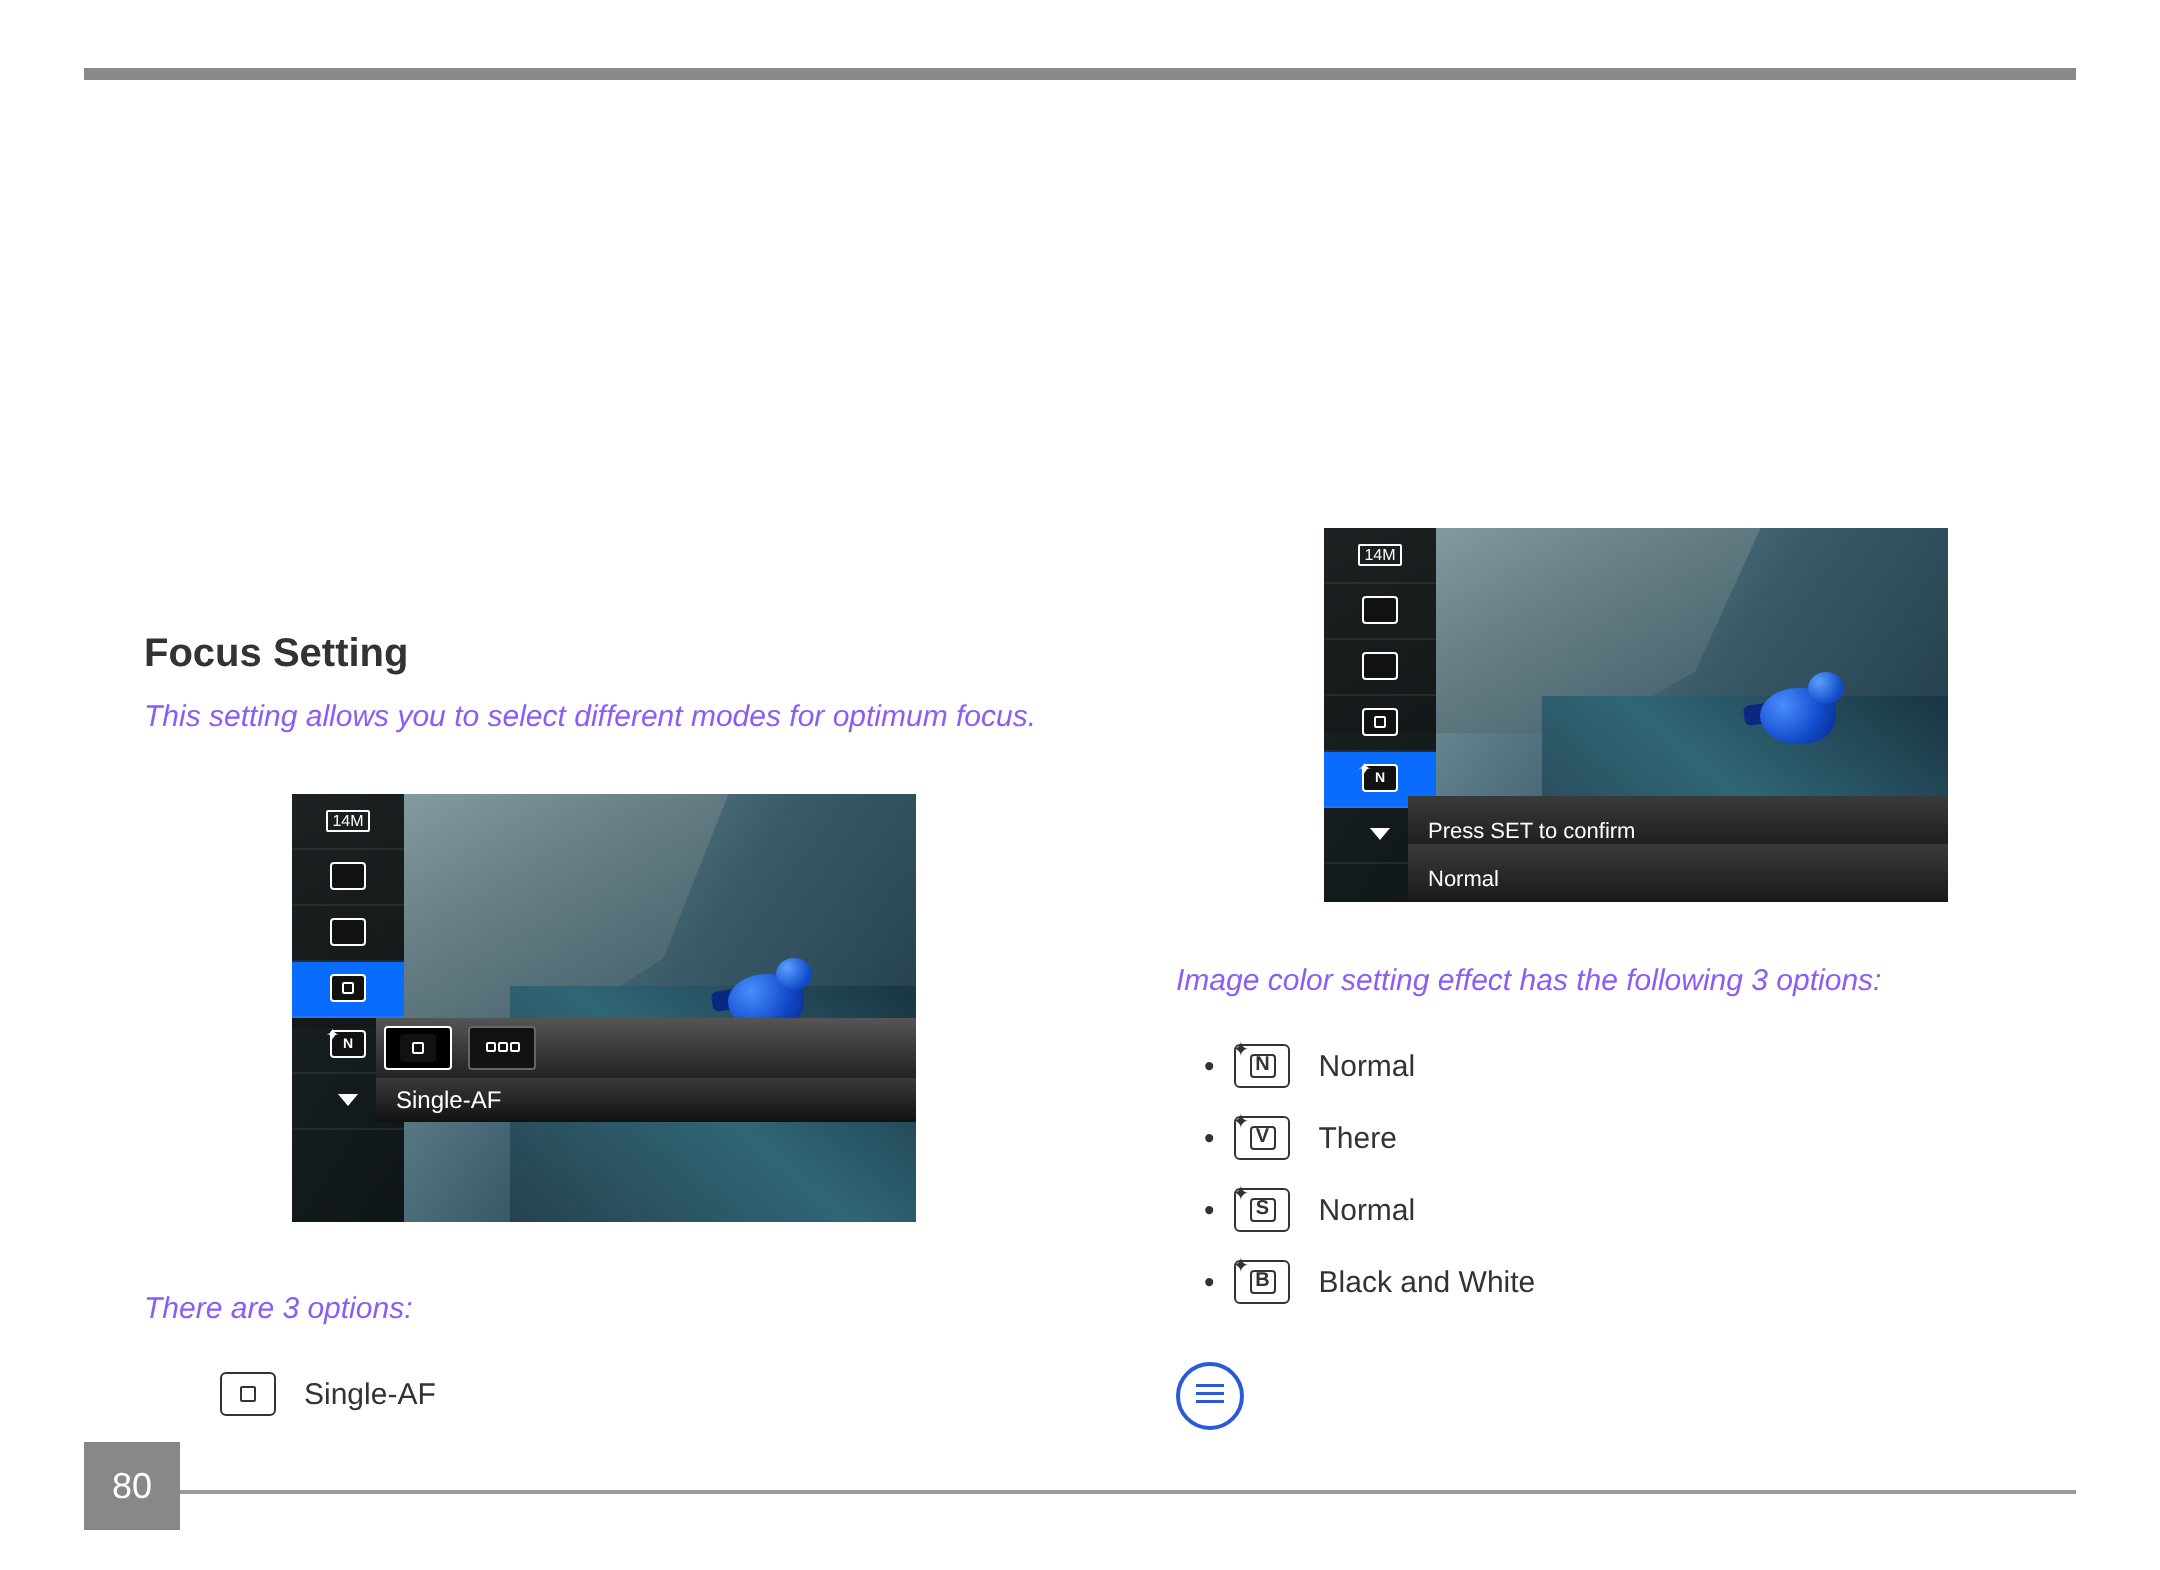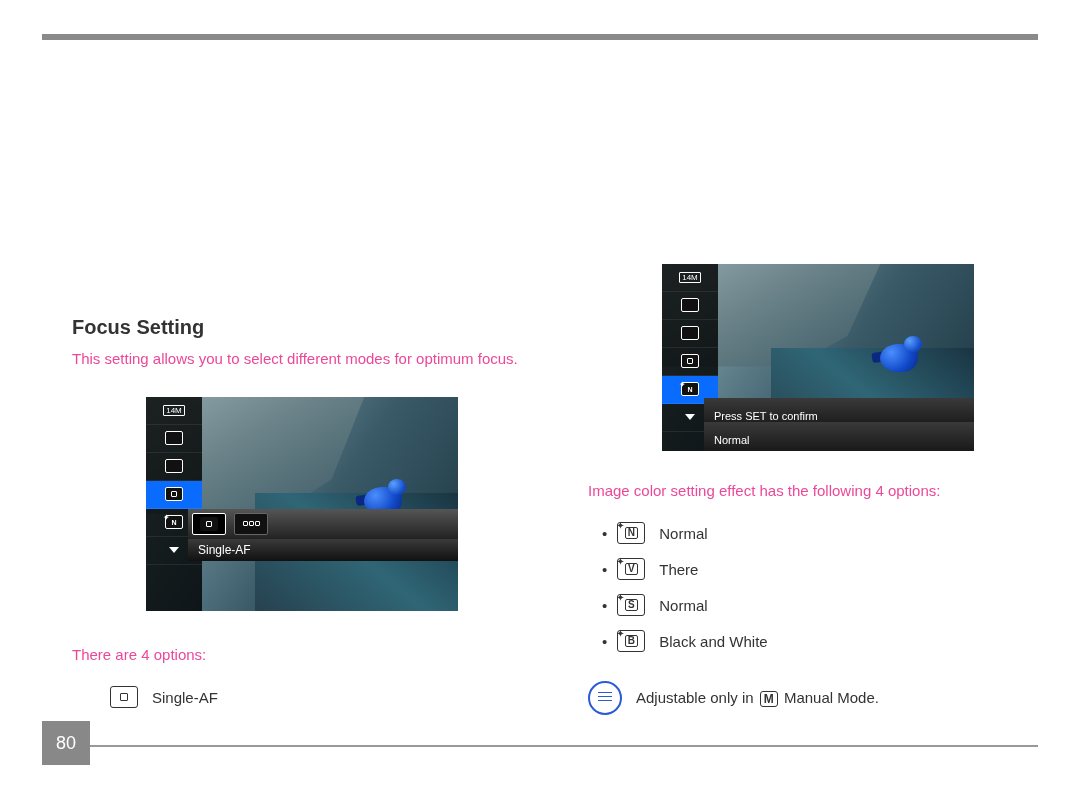--- a/index.html
+++ b/index.html
@@ -1,21 +1,21 @@
 <!DOCTYPE html>
 <html><head>
 <meta charset="utf-8">
 <style>
   html,body{margin:0;padding:0;background:#fff;font-family:"Helvetica Neue",Arial,sans-serif;color:#333;}
   .page{width:1080px;height:785px;position:relative;box-sizing:border-box;}
   .topbar{position:absolute;left:42px;right:42px;top:34px;height:6px;background:#8a8a8a;}
   .content{position:absolute;left:72px;right:48px;top:78px;bottom:70px;display:flex;gap:56px;align-items:flex-end;}
   .col{flex:0 0 460px;}
   h2{font-size:20px;font-weight:600;margin:0 0 10px 0;color:#333;}
-  p{font-size:15px;line-height:1.35;margin:0 0 14px 0;color:#ec4899;}
+  p{font-size:15px;line-height:1.35;margin:0 0 14px 0;color:#8b5cf6;font-style:italic;}
   .scrwrap-left{width:312px;height:214px;margin:28px auto 34px auto;}
   .scrwrap-right{width:312px;height:187px;margin:20px auto 30px auto;}
   
   .screen{position:relative;width:100%;height:100%;background:linear-gradient(125deg,#9fb6be 0%,#6a8c95 25%,#3a5a68 55%,#1b3440 100%);overflow:hidden;}
   .rock{position:absolute;left:0;top:0;width:70%;height:55%;background:linear-gradient(150deg,#8fa6ad 0%,#6b8389 40%,#3d5a66 100%);clip-path:polygon(0 0,100% 0,85% 70%,60% 100%,0 100%);} 
   .water{position:absolute;right:0;bottom:0;width:65%;height:55%;background:linear-gradient(40deg,#27414e 0%,#2f6676 50%,#1a3442 100%);}
   .bird{position:absolute;width:62px;height:50px;}
   .bird .body{position:absolute;left:8px;top:12px;width:38px;height:28px;border-radius:60% 50% 50% 60%/60% 50% 60% 60%;background:radial-gradient(circle at 30% 30%,#4a8eff 0%,#1048c8 60%,#0a2880 100%);}
   .bird .head{position:absolute;left:32px;top:4px;width:18px;height:16px;border-radius:50%;background:radial-gradient(circle at 30% 30%,#5aa0ff 0%,#1048c8 70%);}
   .bird .tail{position:absolute;left:0;top:20px;width:16px;height:10px;background:#0a2880;border-radius:3px 0 0 3px;transform:rotate(-8deg);}
@@ -114,21 +114,21 @@
                   </span>
                 </span>
               </div>
           </div>
           <div class="labelrow">
             <span>Single-AF</span>
           </div>
         </div>
       </div>
 
-      <p>There are 4 options:</p>
+      <p>There are 3 options:</p>
       <ul class="opts" style="margin-left:38px;">
         <li>
           <span class="icn">
               <span class="inner-dot"></span>
             </span>
           <span>Single-AF</span>
         </li>
       </ul>
     </div>
 
@@ -170,21 +170,21 @@
           </div>
           <div class="row" style="top:134px;">
               <span>Press SET to confirm</span>
             </div>
           <div class="row" style="top:158px;">
               <span>Normal</span>
             </div>
         </div>
       </div>
 
-      <p>Image color setting effect has the following 4 options:</p>
+      <p>Image color setting effect has the following 3 options:</p>
       <ul class="opts dotted">
         <li>
           <span class="icn">
               <span class="star">✦</span>
               <span class="letter">N</span>
             </span>
           <span>Normal</span>
         </li>
         <li>
           <span class="icn">
@@ -206,23 +206,20 @@
               <span class="letter">B</span>
             </span>
           <span>Black and White</span>
         </li>
       </ul>
 
       <div class="note">
         <span class="note-icon">
             <span class="lines"></span>
           </span>
-        <span>
-          <span>Adjustable only in </span><span class="mglyph">M</span><span> Manual Mode.</span>
-        </span>
       </div>
     </div>
 
   </div>
 
   <div class="pagebar"></div>
   <div class="pagebox">80</div>
 </div>
 
 </body></html>

